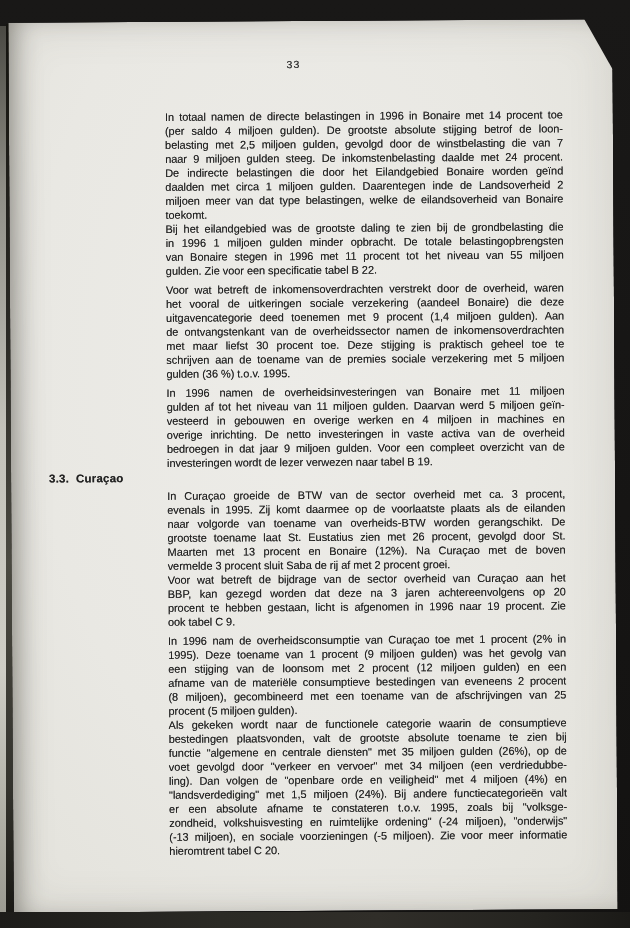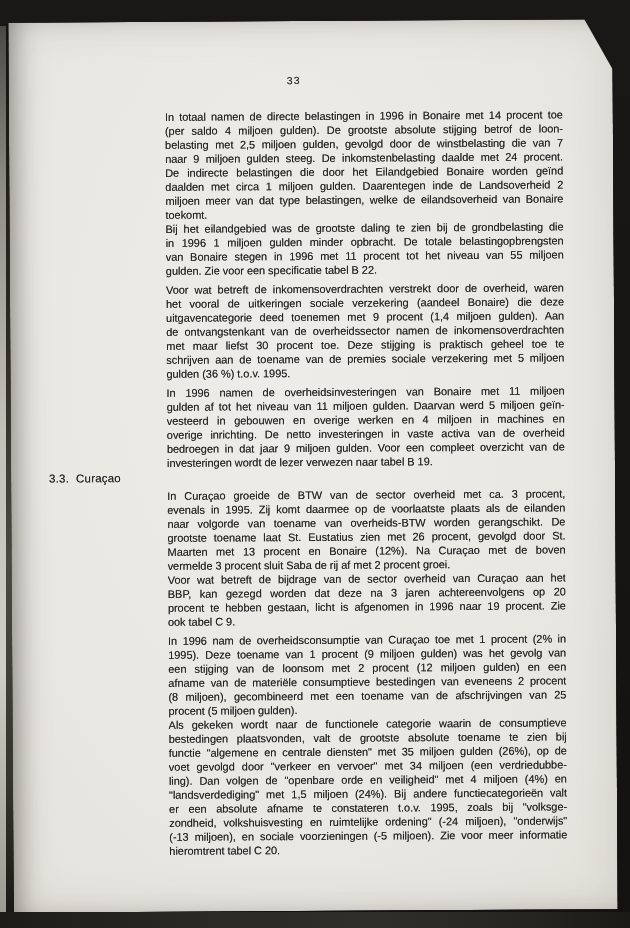--- a/index.html
+++ b/index.html
@@ -20,27 +20,27 @@
   
   .page{
     position:absolute;left:11px;top:21px;width:604px;height:890px;
     background:radial-gradient(ellipse at 46% 38%, #edece8 0%, #e9e8e3 55%, #e2e1da 100%);
     box-shadow:inset 16px 0 26px -12px rgba(52,50,42,0.50), inset 0 0 46px rgba(90,88,76,0.14);
     transform:rotate(-0.35deg);
     clip-path:polygon(0 0, 576px 0, 604px 50px, 604px 890px, 0 890px);
     color:#1f1f1f;
   }
   .page-number{
-    position:absolute;left:278px;top:53px;
+    position:absolute;left:278px;top:37px;
     font-size:10.5px;letter-spacing:1.2px;color:#2e2e2e;
     text-shadow:0 0 0.5px rgba(46,46,46,0.65);
   }
   .section-heading{
     position:absolute;left:38px;top:449px;height:14px;line-height:14px;
-    font-size:11.5px;font-weight:normal;white-space:nowrap;letter-spacing:0.2px;
+    font-size:11.5px;font-weight:bold;white-space:nowrap;letter-spacing:0.2px;
     color:#222;text-shadow:0 0 0.5px rgba(34,34,34,0.65);
   }
   .section-heading .sec-title{margin-left:7px;}
   .column{
     position:absolute;left:156px;top:88px;width:398px;
     font-size:11px;letter-spacing:-0.05px;color:#222;
     text-shadow:0 0 0.5px rgba(34,34,34,0.6);
   }
   .group{margin-top:5px;}
   .group:first-child{margin-top:0;}

